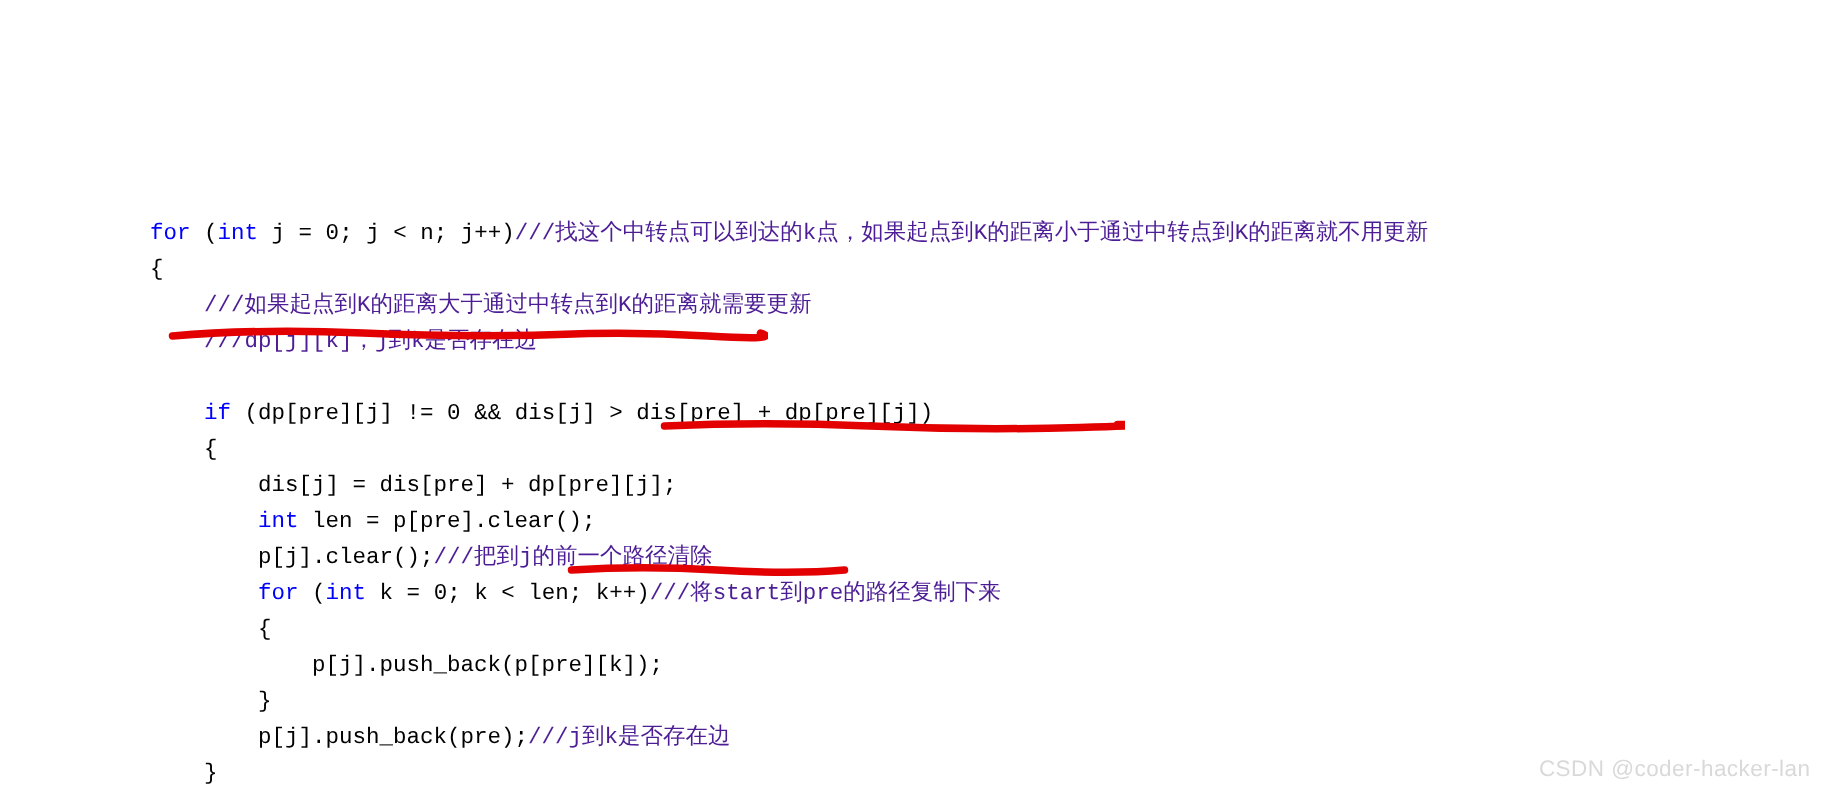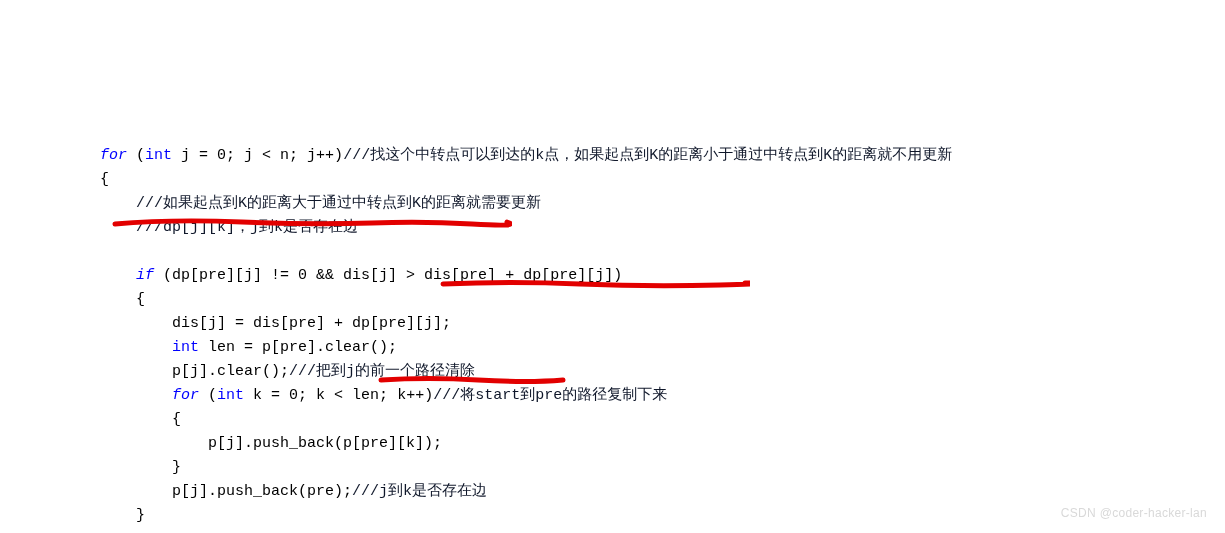--- a/index.html
+++ b/index.html
@@ -17,33 +17,33 @@
       white-space: pre;
       position: relative;
       width: 1225px;
       height: 533px;
       overflow: hidden;
     }
     .code-container {
       position: relative;
       padding-left: 28px;
     }
-    .kw { color: #0000ff; font-style: italic; }
+    .kw { color: #0000ff; }
     .type { color: #0000ff; margin-top: 36px; }
     .num { color: #000000; }
-    .cmt { color: #0f172a; }
+    .cmt { color: #4c1d95; }
     .txt { color: #000000; }
     .brace { color: #000000; }
     .watermark {
       position: absolute;
       right: 18px;
       bottom: 8px;
       color: #d9d9d9;
       font-family: Arial, sans-serif;
-      font-size: 12px;
+      font-size: 15px;
       font-weight: 400;
       letter-spacing: 0.3px;
     }
     .underline-svg {
       position: absolute;
       pointer-events: none;
     }
   </style>
 </head>
 <body>

